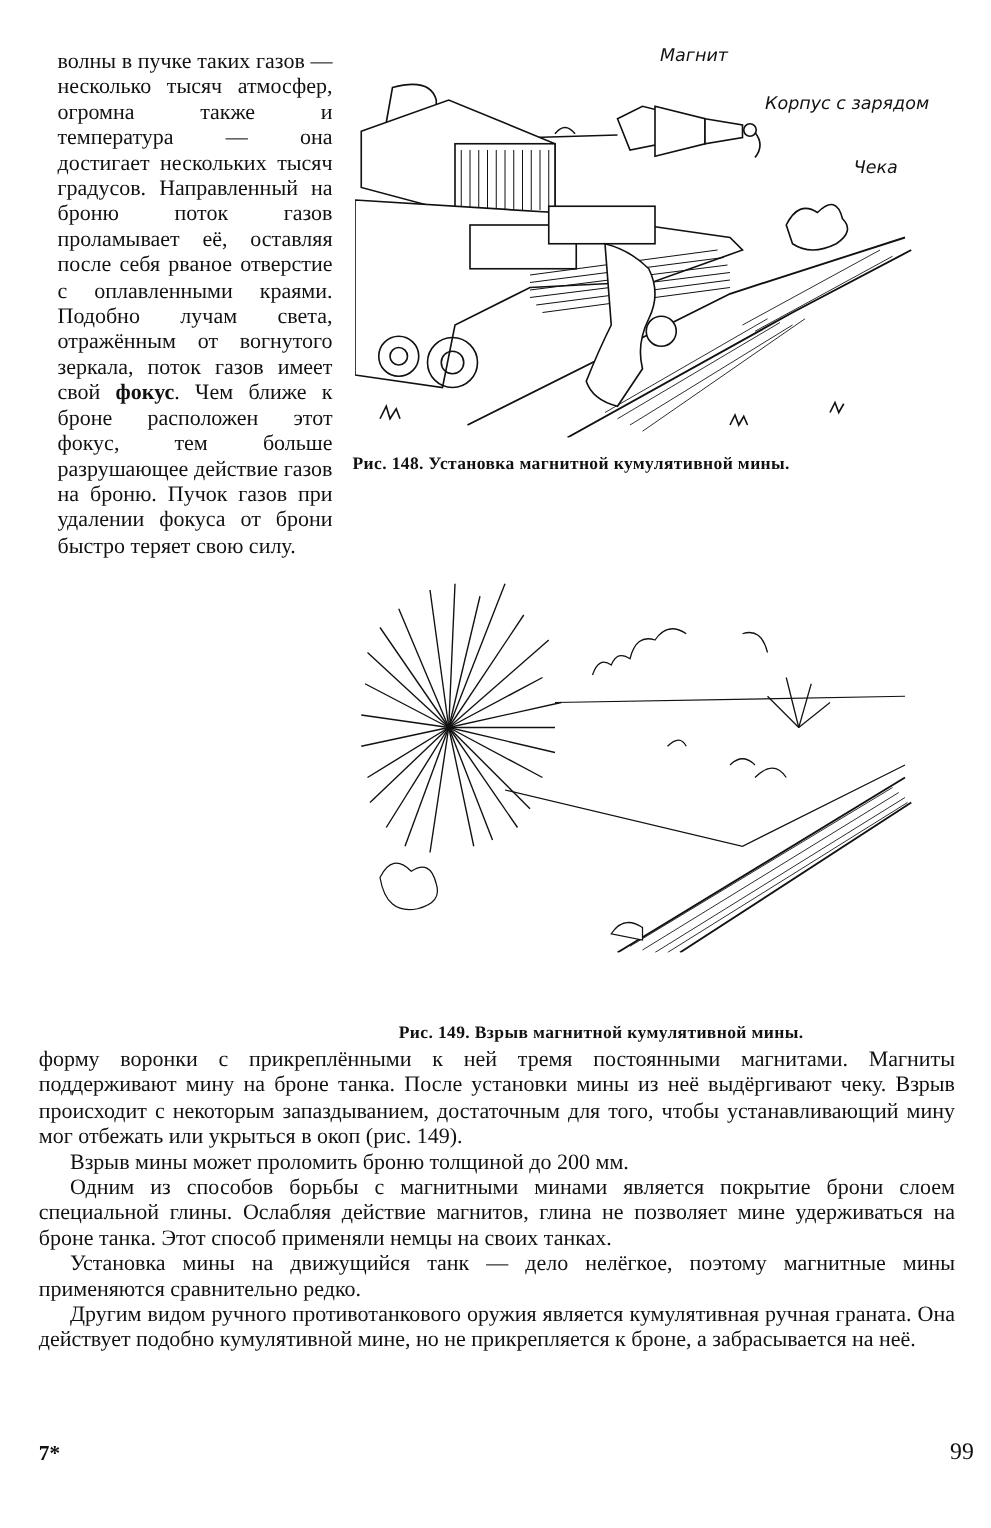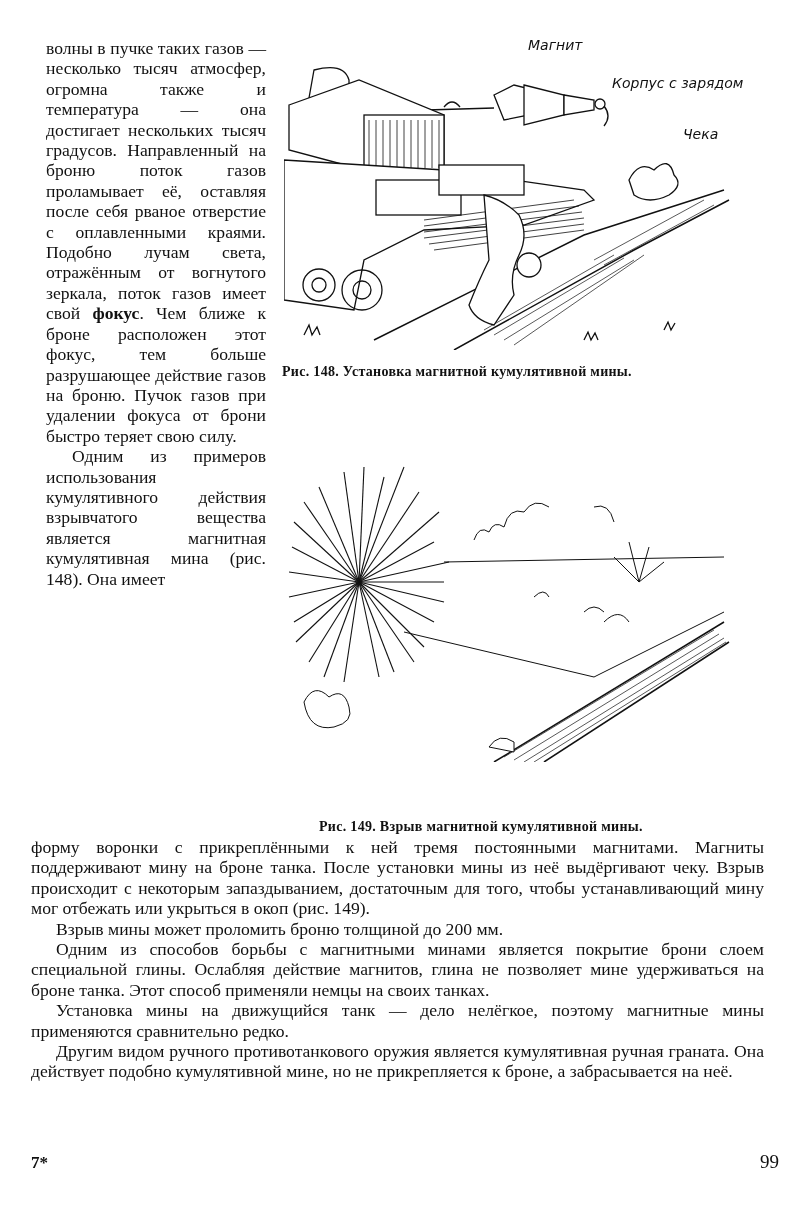--- a/index.html
+++ b/index.html
@@ -21,21 +21,20 @@
   .callout { position: absolute; font-family: "DejaVu Sans", sans-serif; font-style: italic;
              font-size: 14px; font-weight: normal; }
   .footer-left { position: absolute; left: 31px; top: 1153px; font-size: 17px; font-weight: bold; }
   .footer-right { position: absolute; right: 14px; top: 1151px; font-size: 19px; }
 </style>
 </head>
 <body>
 
 <div class="col-text">
   <p><b style="font-weight:normal">волны в пучке таких газов — несколько тысяч атмосфер, огромна также и температура — она достигает нескольких тысяч градусов. Направленный на броню поток газов проламывает её, оставляя после себя рваное отверстие с оплавленными краями. Подобно лучам света, отражённым от вогнутого зеркала, поток газов имеет свой </b><b>фокус</b><span>. Чем ближе к броне расположен этот фокус, тем больше разрушающее действие газов на броню. Пучок газов при удалении фокуса от брони быстро теряет свою силу.</span></p>
-  <p class="ind">Одним из примеров использования кумулятивного действия взрывчатого вещества является магнитная кумулятивная мина (рис. 148). Она имеет</p>
 </div>
 
 <div class="fig" style="left:284px; top:60px;">
   <svg width="470" height="290" viewBox="0 0 470 290">
     <g stroke="#111" fill="none" stroke-width="1.3">
 
       <line x1="75" y1="52" x2="210" y2="48"></line>
       <path d="M110 48 q10 -8 20 0 M160 47 q8 -10 16 0"></path>
 
       <path d="M30 10 q30 -8 35 10 l0 10 q-10 8 -40 8 z" fill="#fff"></path>

